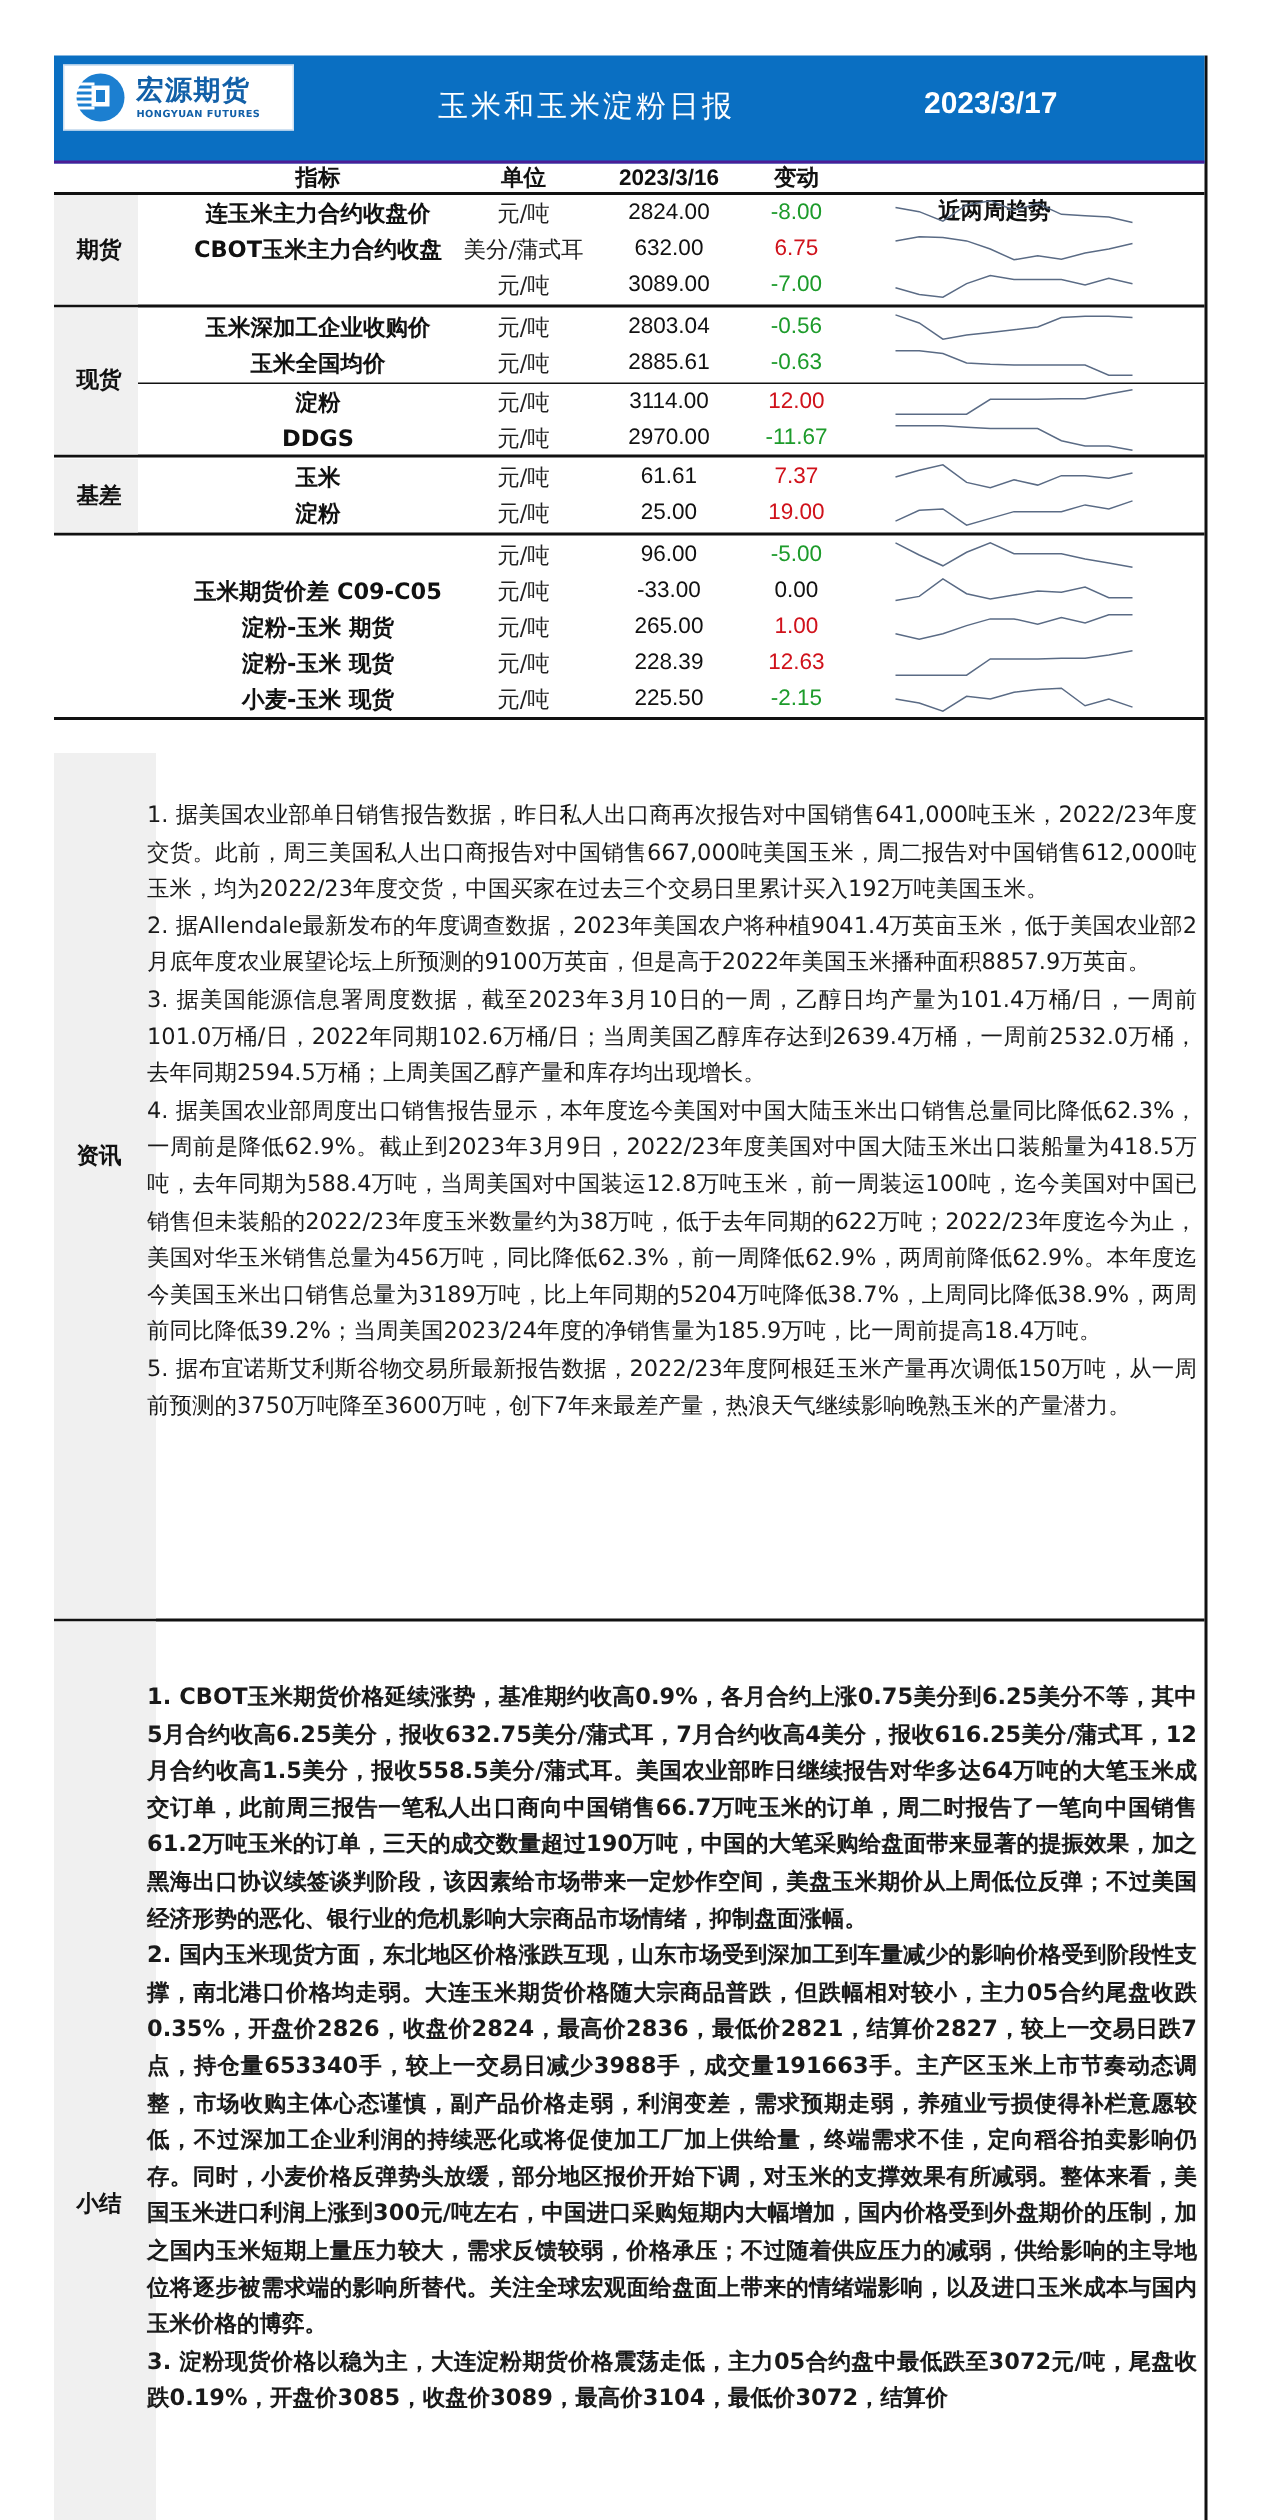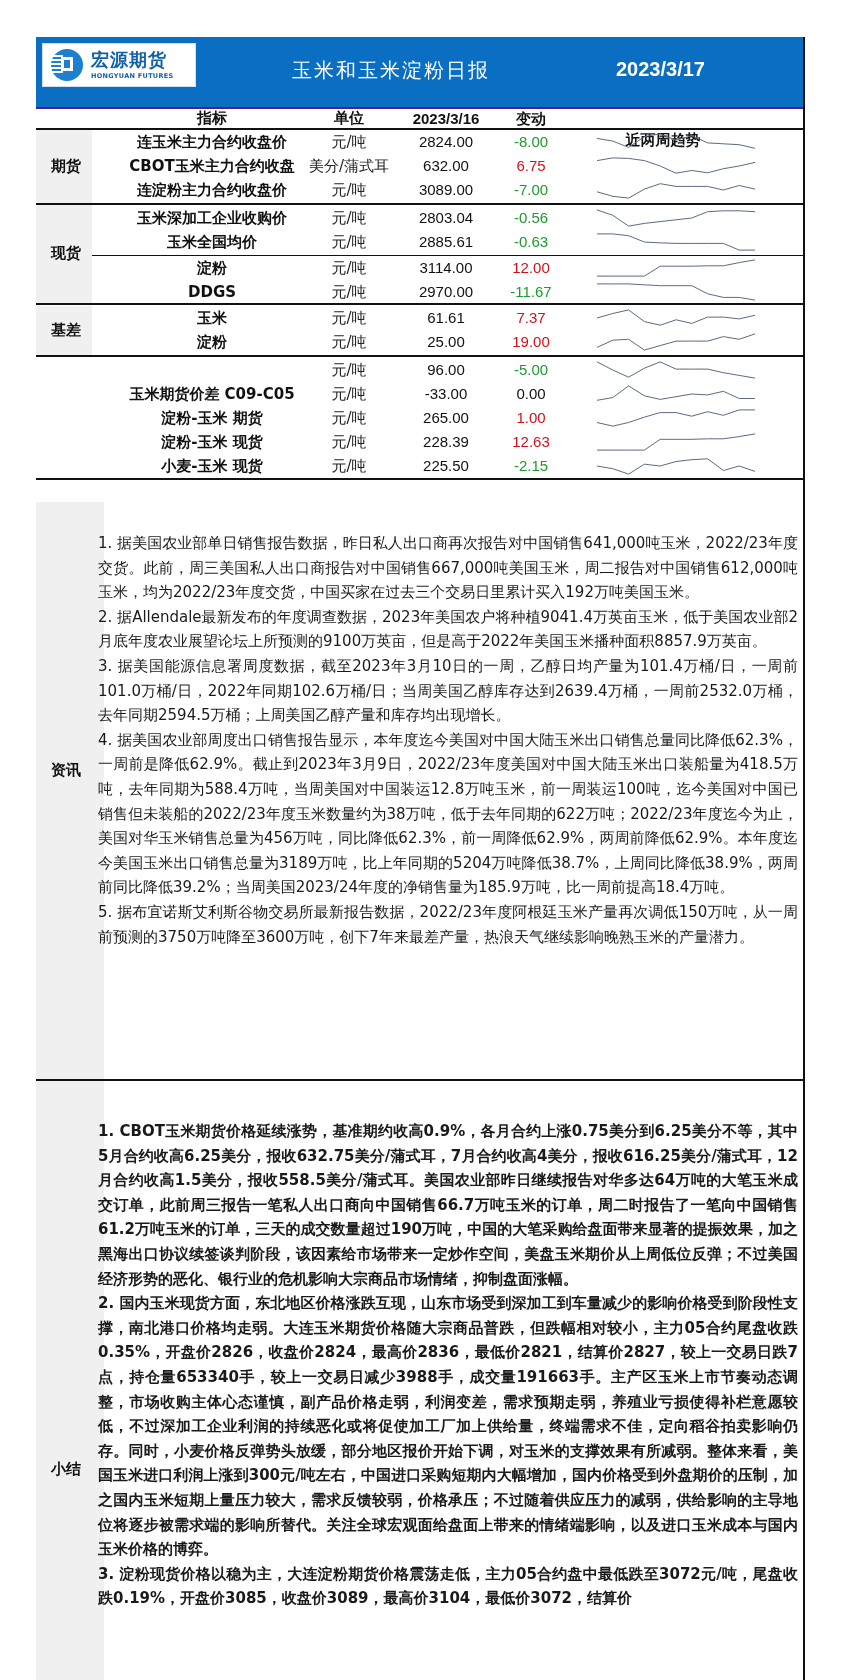--- a/index.html
+++ b/index.html
@@ -91,21 +91,20 @@
       <div class="row" style="top:24px;">
         <div class="cell c-ind ind">CBOT玉米主力合约收盘</div>
         <div class="cell c-unit unit">美分/蒲式耳</div>
         <div class="cell c-val val">632.00</div>
         <div class="cell c-chg pos">6.75</div>
         <svg class="spark" width="160" height="20">
             <polyline points="1.0,4.6 16.8,1.9 32.6,2.4 48.4,4.6 64.2,10.0 80.0,17.2 95.8,14.5 111.6,16.8 127.4,12.7 143.2,10.0 159.0,6.4" fill="none" stroke="#5a6b85" stroke-width="1"></polyline>
           </svg>
       </div>
       <div class="row" style="top:48px;">
-        <div class="cell c-ind ind">连淀粉主力合约收盘价</div>
         <div class="cell c-unit unit">元/吨</div>
         <div class="cell c-val val">3089.00</div>
         <div class="cell c-chg neg">-7.00</div>
         <svg class="spark" width="160" height="20">
             <polyline points="1.0,11.8 16.8,16.3 32.6,18.1 48.4,9.1 64.2,3.7 80.0,6.4 95.8,6.4 111.6,6.4 127.4,10.0 143.2,5.5 159.0,9.1" fill="none" stroke="#5a6b85" stroke-width="1"></polyline>
           </svg>
       </div>
     </div>
 
     <div class="section" style="top:96px;height:100px;">

